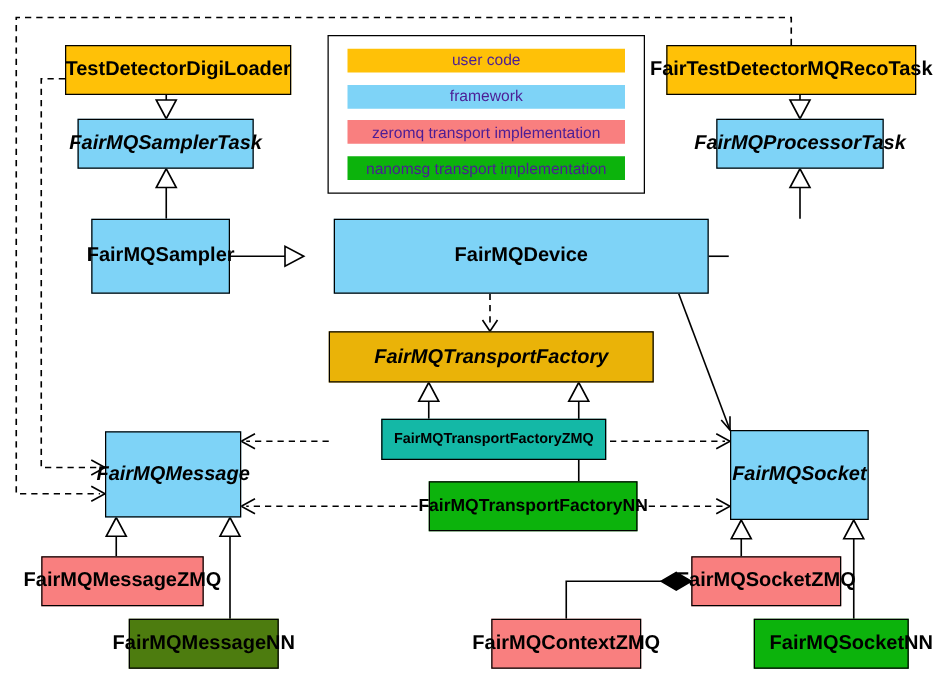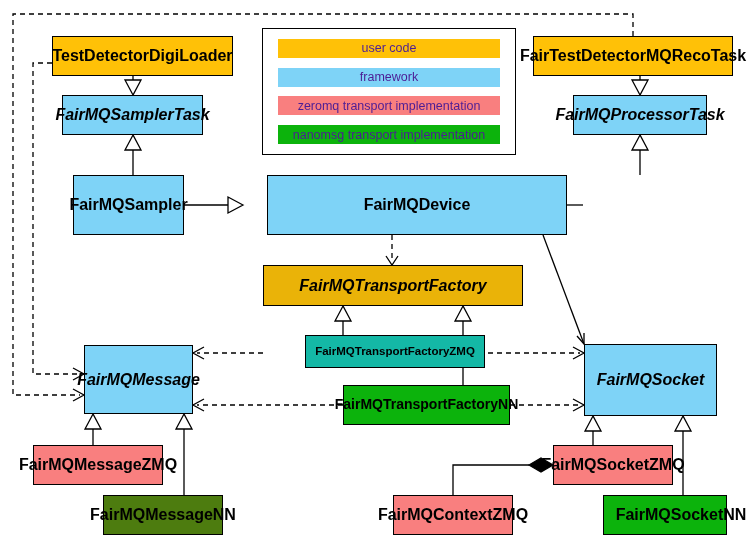--- a/index.html
+++ b/index.html
@@ -167,21 +167,21 @@
 
 
   <div class="node abstract" style="left: 263px; top: 265px; width: 260px; height: 41px; background-color: #eab308;">FairMQTransportFactory</div>
 
   <div class="node" style="left: 263px; top: 335px; width: 180px; height: 33px; font-size: 11.5px; background-color: #14b8a6; margin-left: 42px;">FairMQTransportFactoryZMQ</div>
 
   <div class="node" style="left: 343px; top: 385px; width: 167px; height: 40px; font-size: 14px; background-color: rgb(12, 179, 12);">FairMQTransportFactoryNN</div>
 
   <div class="node abstract" style="left: 84px; top: 345px; width: 109px; height: 69px; background-color: rgb(126, 211, 247);">FairMQMessage</div>
 
-  <div class="node abstract" style="left: 584px; top: 344px; width: 133px; height: 72px; background-color: rgb(126, 211, 247);">FairMQSocket</div>
+  <div class="node abstract" style="left: 584px; top: 344px; width: 111px; height: 72px; background-color: rgb(126, 211, 247);">FairMQSocket</div>
 
   <div class="node" style="left: 33px; top: 445px; width: 130px; height: 40px; background-color: rgb(249, 127, 127);">FairMQMessageZMQ</div>
 
   <div class="node" style="left: 103px; top: 495px; width: 120px; height: 40px; background-color: #4d7c0f;">FairMQMessageNN</div>
 
   <div class="node" style="left: 553px; top: 445px; width: 120px; height: 40px; background-color: rgb(249, 127, 127);">FairMQSocketZMQ</div>
 
   <div class="node" style="left: 603px; top: 495px; width: 124px; height: 40px; background-color: rgb(12, 179, 12); padding-left: 32px;">FairMQSocketNN</div>
 
   <div class="node" style="left: 393px; top: 495px; width: 120px; height: 40px; background-color: rgb(249, 127, 127);">FairMQContextZMQ</div>

